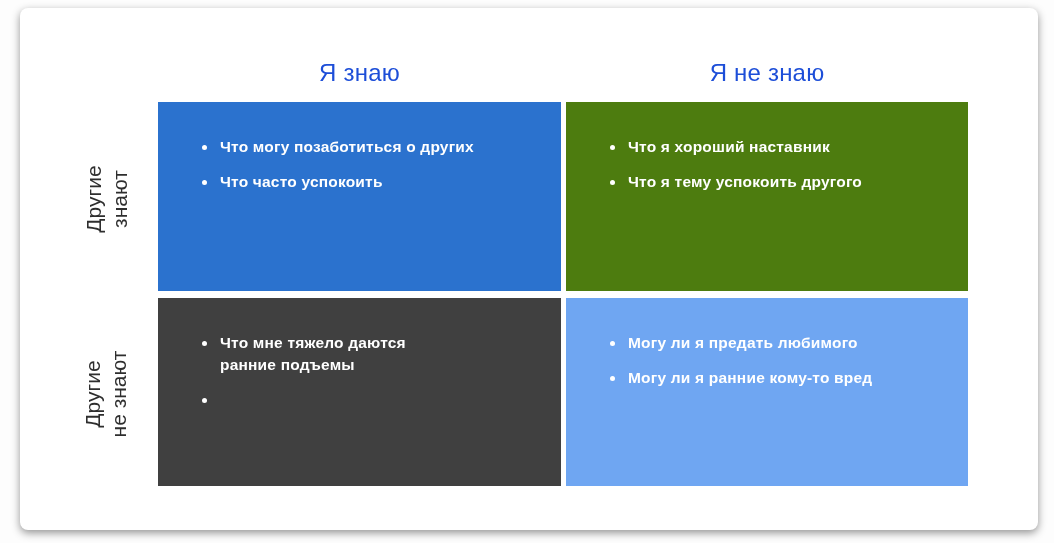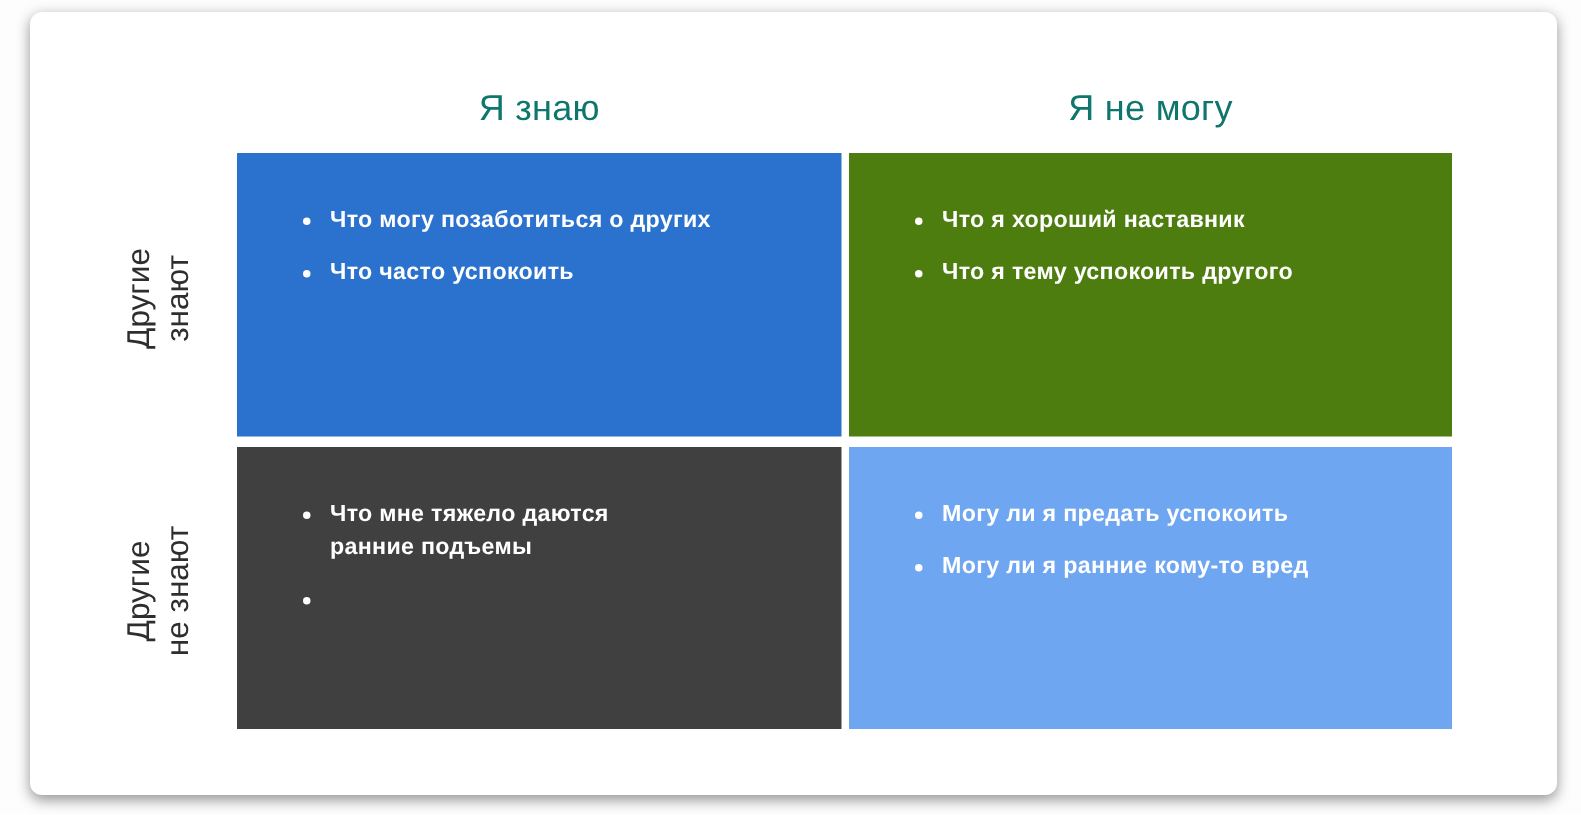--- a/index.html
+++ b/index.html
@@ -19,21 +19,21 @@
     box-shadow: 0 3px 9px rgba(0,0,0,0.42);
   }
   .col-header {
     position: absolute;
     top: 50px;
     height: 30px;
     display: flex;
     align-items: center;
     justify-content: center;
     font-size: 24px;
-    color: #0f766e;
+    color: #1d4ed8;
     letter-spacing: 0.2px;
   }
   .col-header.left  { left: 138px; width: 403px; }
   .col-header.right { left: 546px; width: 402px; }
 
   .row-header {
     position: absolute;
     display: flex;
     align-items: center;
     justify-content: center;
@@ -80,21 +80,21 @@
     margin: 9px 13px 0 0;
   }
 </style>
 </head>
 <body>
 
 <div class="card">
 
   <div class="col-header left">Я знаю</div>
 
-  <div class="col-header right">Я не могу</div>
+  <div class="col-header right">Я не знаю</div>
 
   <div class="row-header top">
     <span>
       <span>Другие</span><br>
       <span>знают</span>
     </span>
   </div>
 
   <div class="row-header bottom">
     <span>
@@ -129,21 +129,21 @@
           <span class="dot"></span>
           <span>Что мне тяжело даются<br>ранние подъемы</span>
         </div>
         <div class="bullet-item">
           <span class="dot"></span>
         </div>
       </div>
     <div class="quadrant" style="background: rgb(111, 166, 242);">
         <div class="bullet-item">
           <span class="dot"></span>
-          <span>Могу ли я предать успокоить</span>
+          <span>Могу ли я предать любимого</span>
         </div>
         <div class="bullet-item">
           <span class="dot"></span>
           <span>Могу ли я ранние кому-то вред</span>
         </div>
       </div>
   </div>
 
 </div>
 

